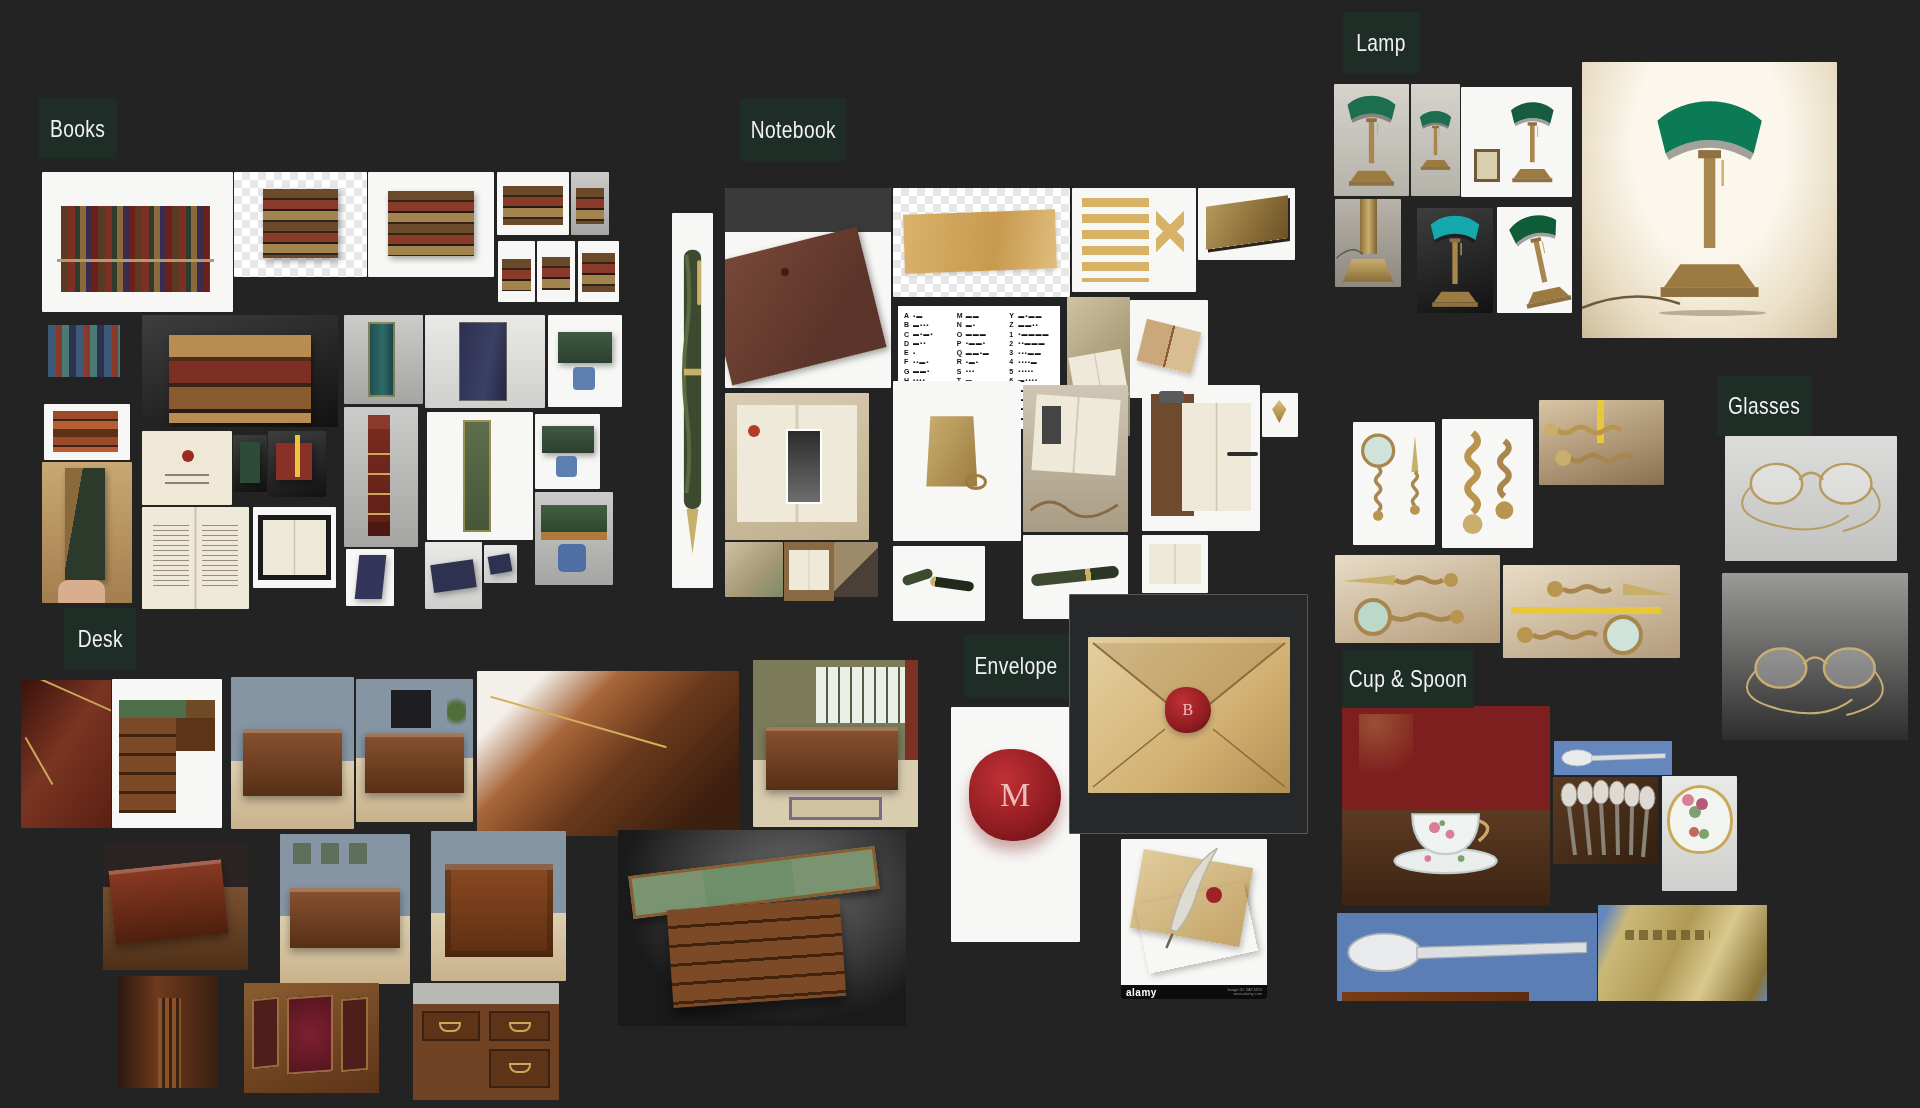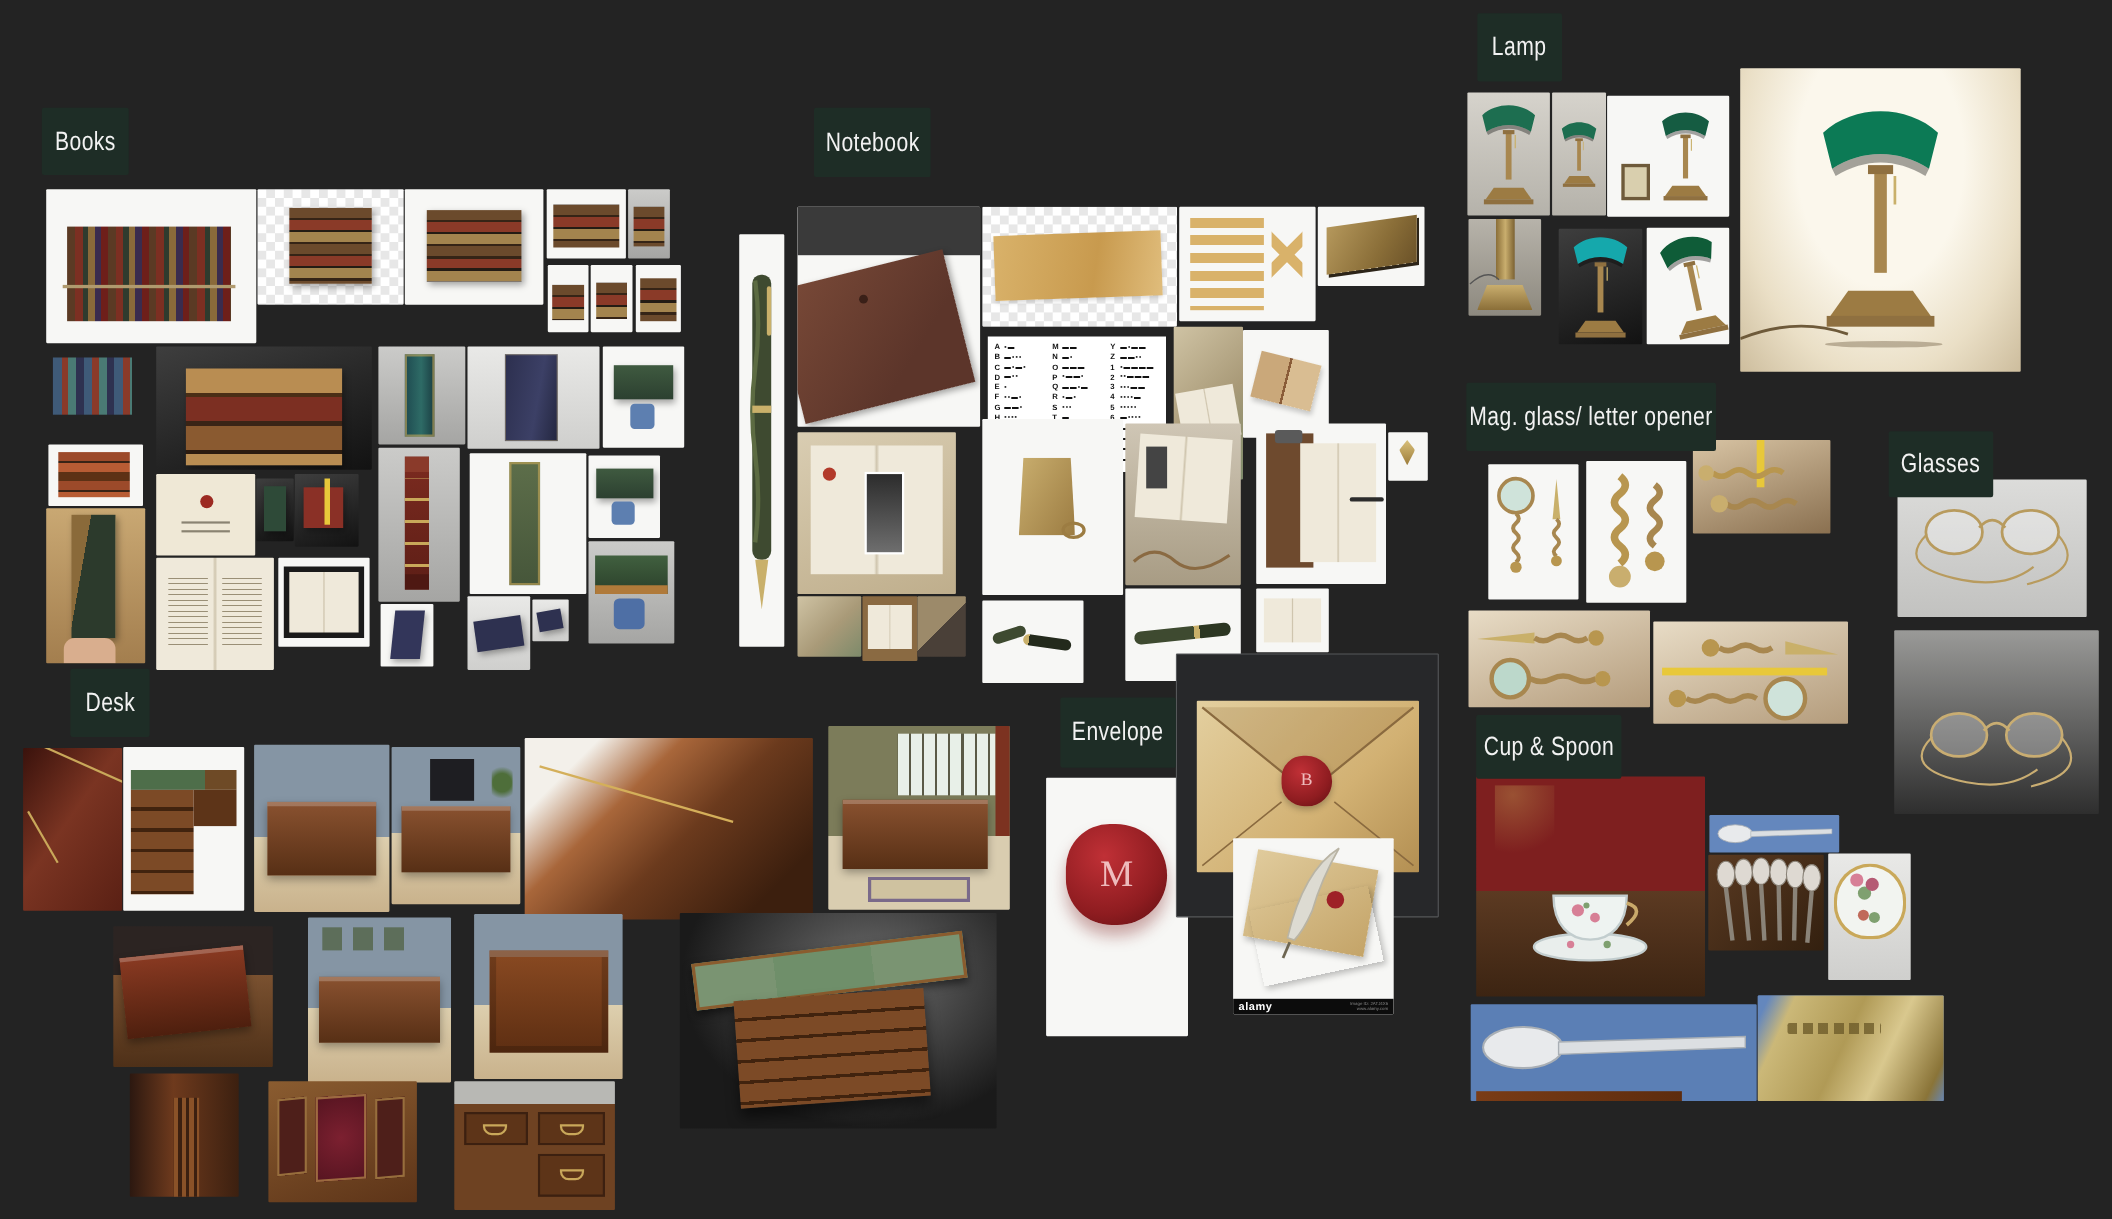--- a/index.html
+++ b/index.html
@@ -468,23 +468,20 @@
         <g style="color:#0c7a55">
           <use href="#lamp"></use>
         </g>
       </svg>
     <svg class="abs" style="left:0;bottom:6%;width:40%;height:20%" viewBox="0 0 100 40">
         <path d="M0,34 q50,-20 96,-4" fill="none" stroke="#6e5a3a" stroke-width="2.5"></path>
       </svg>
     <div class="abs" style="left:30%;right:28%;bottom:8%;height:6px;background:rgba(90,70,40,.35);border-radius:50%"></div>
   </div>
 
-  <div class="lbl" style="left:1333px;top:348px;width:227px;height:62px">
-      <span>Mag. glass/ letter opener</span>
-    </div>
   <div class="tile w" style="left:1353px;top:422px;width:82px;height:123px">
     <svg class="abs" style="left:4%;top:6%;width:54%;height:88%" viewBox="0 0 60 140">
         <use href="#mag"></use>
       </svg>
     <svg class="abs" style="left:58%;top:10%;width:34%;height:80%" viewBox="0 0 30 140">
         <use href="#opener"></use>
       </svg>
   </div>
   <div class="tile w" style="left:1442px;top:419px;width:91px;height:129px">
     <svg class="fit" viewBox="0 0 90 130">
@@ -518,21 +515,21 @@
       <polygon points="120,18 168,30 120,30" fill="#c9b06a"></polygon>
         <path d="M60,24 q8,5 16,0 q8,-5 16,0 q8,5 16,0" fill="none" stroke="#a8874f" stroke-width="5"></path>
         <circle cx="52" cy="24" r="8" fill="#b8964f"></circle>
       <rect x="8" y="42" width="150" height="7" fill="#e8c83a"></rect>
       <circle cx="120" cy="70" r="18" fill="#cfe3da" stroke="#a8874f" stroke-width="4"></circle>
         <path d="M30,70 q8,5 16,0 q8,-5 16,0 q8,5 16,0 q8,-5 16,0" fill="none" stroke="#a8874f" stroke-width="5"></path>
         <circle cx="22" cy="70" r="8" fill="#b8964f"></circle>
     </svg>
   </div>
 
-  <div class="lbl" style="left:1717px;top:392px;width:95px;height:60px">
+  <div class="lbl" style="left:1717px;top:376px;width:95px;height:60px">
       <span>Glasses</span>
     </div>
   <div class="tile" style="left:1725px;top:436px;width:172px;height:125px;background:linear-gradient(180deg,#dcdcda,#c2c2c0)">
     <svg class="abs" style="left:4%;top:8%;width:92%;height:84%" viewBox="0 0 160 90">
         <g style="color:#b89b5e">
           <use href="#specs"></use>
         </g>
       </svg>
   </div>
   <div class="tile" style="left:1722px;top:573px;width:186px;height:167px;background:linear-gradient(180deg,#9a9a98,#2e2e2e)">
@@ -615,21 +612,21 @@
     </svg>
     <div class="sealR" style="left:38%;top:32%;width:46px;height:46px">
         <span style="font-size:16px">B</span>
       </div>
   </div>
   <div class="tile w" style="left:951px;top:707px;width:129px;height:235px;z-index:1">
     <div class="sealR" style="left:14%;top:18%;width:92px;height:92px;box-shadow:0 10px 14px rgba(120,20,20,.35)">
         <span style="font-size:34px">M</span>
       </div>
   </div>
-  <div class="tile w" style="left:1121px;top:762px;width:146px;height:160px;z-index:3">
+  <div class="tile w" style="left:1121px;top:839px;width:146px;height:160px;z-index:3">
     <div class="abs" style="left:10%;right:14%;top:12%;height:50%;background:linear-gradient(135deg,#e0cb9c,#c4a468);transform:rotate(10deg);box-shadow:2px 3px 6px rgba(0,0,0,.25)"></div>
     <div class="abs" style="left:14%;right:10%;top:34%;height:44%;background:linear-gradient(135deg,#dfc globalization,#dfc894,#bf9c5e);transform:rotate(-12deg);box-shadow:2px 3px 6px rgba(0,0,0,.25)"></div>
     <div class="abs" style="left:58%;top:30%;width:16px;height:16px;border-radius:50%;background:#9e2127"></div>
     <svg class="abs" style="left:22%;top:2%;width:56%;height:70%" viewBox="0 0 70 110">
         <use href="#quill"></use>
       </svg>
     <div class="alamy">
       <b>alamy</b>
       <i>Image ID: 2ATJ4X6<br>www.alamy.com</i>
     </div>

